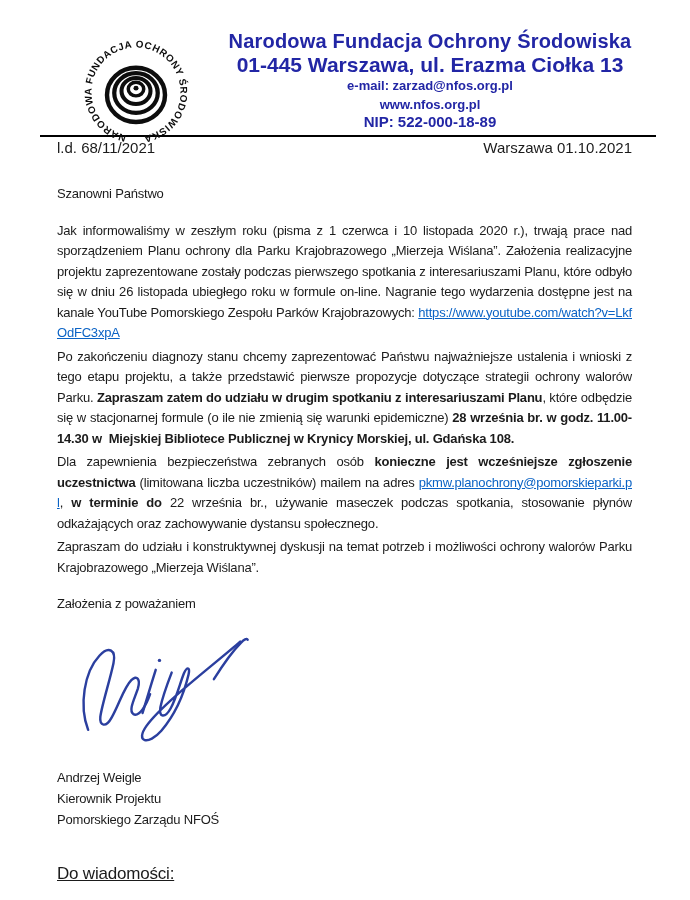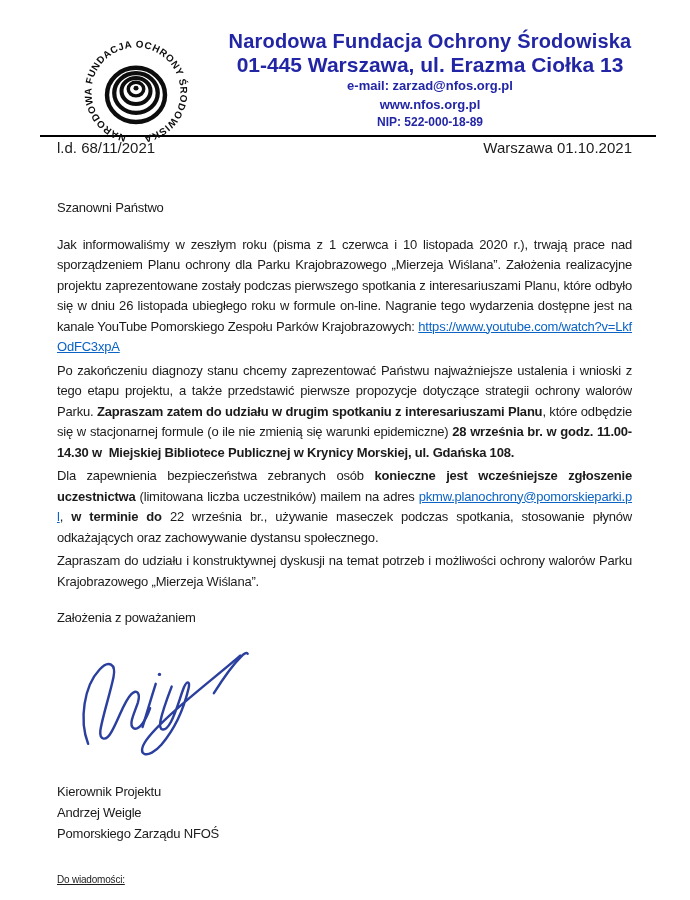--- a/index.html
+++ b/index.html
@@ -14,34 +14,34 @@
     width:690px;height:900px;position:relative;background:#fff;overflow:hidden;
     font-family:"Liberation Sans", sans-serif;color:var(--ink);
   }
   
   .letterhead{position:relative;padding-top:28px;}
   .logo{position:absolute;left:78px;top:34px;width:116px;height:116px;}
   .lh-text{margin-left:170px;text-align:center;color:var(--brand);font-weight:bold;}
   .org-name{font-size:20px;line-height:26px;letter-spacing:0.2px;}
   .org-address{font-size:21px;line-height:22px;}
   .org-contact{font-size:13px;line-height:19px;}
-  .org-nip{font-size:12px;line-height:16px;}
+  .org-nip{font-size:15px;line-height:16px;}
   .rule{border-top:2px solid #000;margin:5px 34px 0 40px;height:0;}
   .ref-row{display:flex;justify-content:space-between;margin:2px 58px 0 57px;font-size:15px;line-height:17px;}
   
   .body{margin:0 58px 0 57px;font-size:13px;line-height:20.5px;letter-spacing:-0.2px;}
-  .salutation{margin:42px 0 16px;}
+  .salutation{margin:28px 0 16px;}
   p.para{text-align:justify;margin:0 0 3px;}
   p.para strong{font-weight:bold;}
   a.link{color:var(--link);text-decoration:underline;cursor:pointer;word-break:break-all;}
   .closing{margin:16px 0 0;}
   .signature-wrap{margin:6px 0 0 10px;width:260px;height:122px;}
   .signature-wrap svg{width:100%;height:100%;}
   .signer{margin-top:24px;line-height:21px;}
-  .cc{margin-top:26px;font-size:10px;line-height:20px;}
+  .cc{margin-top:34px;font-size:17px;line-height:20px;}
   .cc-label{text-decoration:underline;}
 </style>
 </head>
 <body>
 
 <div class="page">
 
   <header class="letterhead">
     <div class="logo">
       <svg viewBox="0 0 120 120">
@@ -92,22 +92,22 @@
           <path d="M14 116 C4 90 10 54 26 37 C36 26 44 31 41 45 C37 64 29 88 27 102 C26 112 33 114 39 103 C47 89 52 71 60 63 C66 57 70 62 67 72 C63 84 57 95 62 99 C68 103 76 90 80 78"></path>
           <path d="M86 52 C81 68 75 88 72 98"></path>
           <circle cx="90" cy="42" r="1.8" fill="#2b3f9f" stroke="none"></circle>
           <path d="M103 55 C98 68 93 82 91 92 C89 103 96 104 102 93 C108 82 112 66 116 56 C119 49 123 48 121 57 C117 74 108 98 92 117 C78 133 64 129 76 112 C94 87 150 45 176 22"></path>
           <path d="M148 62 C158 46 168 32 177 23 C180 20 183 18 184 20"></path>
         </g>
       </svg>
     </div>
 
     <div class="signer">
+      <div>Andrzej Weigle</div>
       <div>Kierownik Projektu</div>
-      <div>Andrzej Weigle</div>
       <div>Pomorskiego Zarządu NFOŚ</div>
     </div>
 
     <div class="cc">
       <div class="cc-label">Do wiadomości:</div>
 
     </div>
   </main>
 
 </div>

